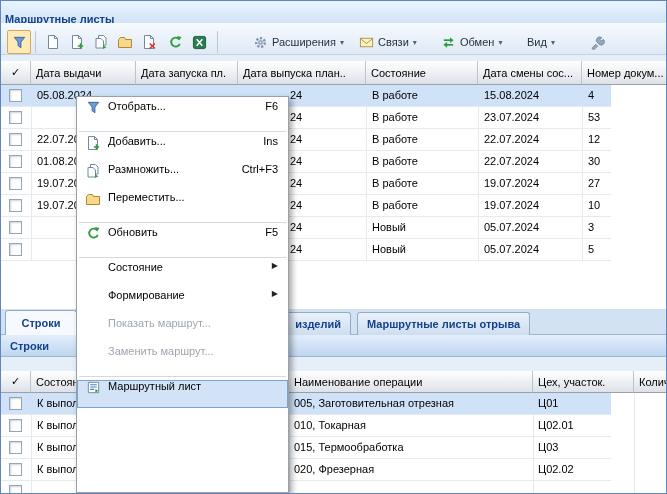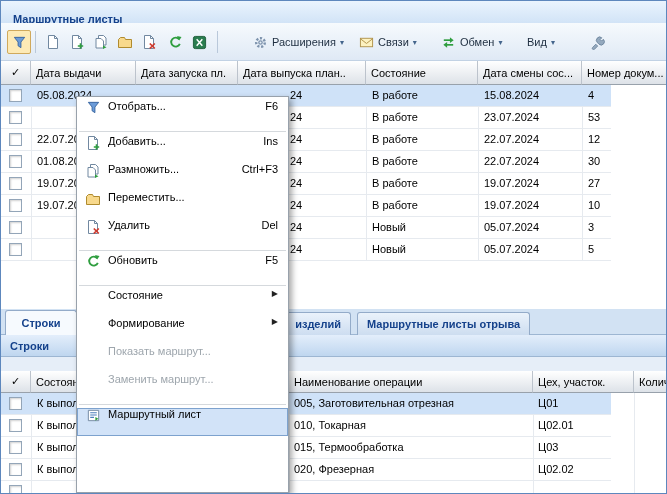--- a/index.html
+++ b/index.html
@@ -7,25 +7,25 @@
   #app {
     position:relative; width:667px; height:494px; overflow:hidden;
     border:1px solid #5d87bd; background:#e6eef8;
     font-family:"Liberation Sans", sans-serif; font-size:11px; color:#000;
   }
   
   .titlebar {
     position:absolute; left:0; top:0; right:0; height:37px;
     background:linear-gradient(#eaf4fe,#c2d9f2);
     border-bottom:1px solid #93b2d6;
-    display:flex; align-items:center; padding-left:12px;
+    display:flex; align-items:center; padding-left:4px;
     font-weight:bold; color:#14418b;
   }
   .toolbar {
-    position:absolute; left:0; top:22px; right:0; height:38px;
+    position:absolute; left:0; top:22px; right:0; height:32px;
     background:linear-gradient(#f6fafd,#dfe9f5);
     border-bottom:1px solid #c2d2e4;
   }
   .tbtn {
     position:absolute; top:7px; width:24px; height:24px;
     display:flex; align-items:center; justify-content:center;
     border:1px solid transparent; border-radius:2px;
   }
   .tbtn.toggled { background:#fdeab6; border-color:#d0a95c; }
   .tsep { position:absolute; top:8px; width:1px; height:22px; background:#b9c8da; }
@@ -398,31 +398,20 @@
     </div>
     <div class="mi">
       <span class="mico">
           <svg width="16" height="16" viewBox="0 0 16 16">
             <path d="M1.5 5.5l2-2h4l1 2h6v8h-13z" fill="#f8d98c" stroke="#b08b2e"></path>
           </svg>
         </span>
       <span class="mlabel">Переместить...</span>
       <span class="mshort"></span>
     </div>
-    <div class="mi">
-      <span class="mico">
-          <svg width="16" height="16" viewBox="0 0 16 16">
-            <path d="M3.5 1.5h6l3 3v10h-9z" fill="#fff" stroke="#7188a0"></path>
-            <path d="M9.5 1.5v3h3" fill="none" stroke="#7188a0"></path>
-            <path d="M8.8 9.5l5 5M13.8 9.5l-5 5" stroke="#cf3a2e" stroke-width="1.7"></path>
-          </svg>
-        </span>
-      <span class="mlabel">Удалить</span>
-      <span class="mshort">Del</span>
-    </div>
     <div class="msep"></div>
     <div class="mi">
       <span class="mico">
           <svg width="15" height="15" viewBox="0 0 16 16">
             <path d="M12.6 9.5A4.8 4.8 0 1 1 12 4.6" fill="none" stroke="#2f9e3f" stroke-width="2"></path>
             <path d="M9.6 1.1l4.8 1-2.5 3.7z" fill="#2f9e3f"></path>
           </svg>
         </span>
       <span class="mlabel">Обновить</span>
       <span class="mshort">F5</span>

